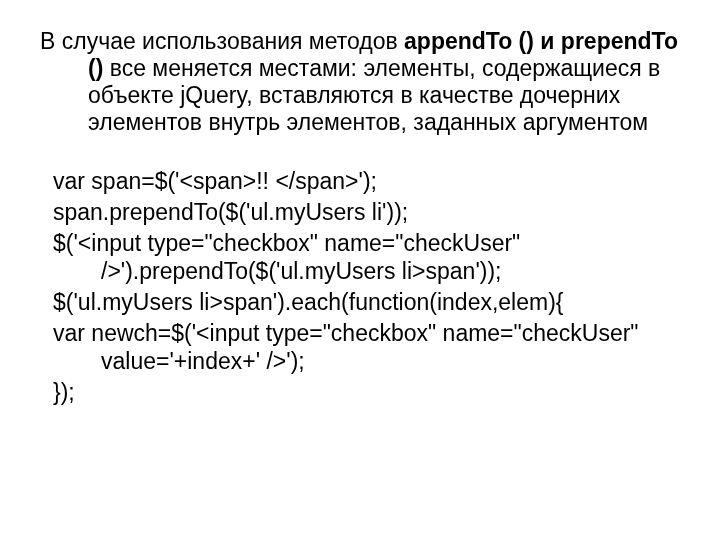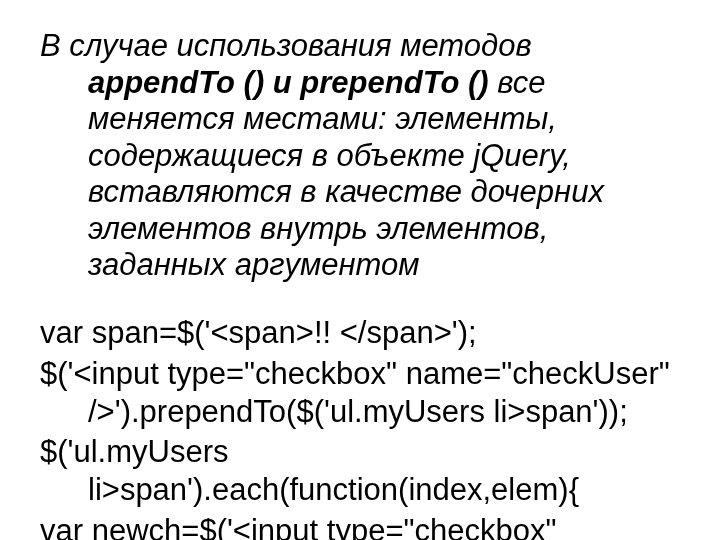--- a/index.html
+++ b/index.html
@@ -11,47 +11,47 @@
     font-family: Arial, Helvetica, sans-serif;
     color: #000000;
   }
   .slide {
     box-sizing: border-box;
     width: 720px;
     height: 540px;
     padding: 28px 40px 28px 40px;
   }
   .para {
-    font-size: 31px;
+    font-size: 23px;
     line-height: 1.18;
     margin: 0 0 4px 0;
     padding-left: 48px;
     text-indent: -48px;
-    font-style: italic;
   }
   .code {
-    font-size: 31px;
+    font-size: 23px;
     line-height: 1.22;
-    margin: 0 0 3px 0;
+    margin: 0 0 3px 13px;
     padding-left: 48px;
     text-indent: -48px;
   }
   .bold { font-weight: bold; }
   .spacer { height: 26px; }
 </style>
 </head>
 <body>
 
 <div class="slide">
 
   <p class="para">
     <span>В случае использования методов </span><span class="bold">appendTo () и prependTo ()</span><span> все меняется местами: элементы, содержащиеся в объекте jQuery, вставляются в качестве дочерних элементов внутрь элементов, заданных аргументом</span>
   </p>
 
   <div class="spacer"></div>
 
   <p class="code">var span=$('&lt;span&gt;!! &lt;/span&gt;');</p>
+  <p class="code">span.prependTo($('ul.myUsers li'));</p>
   <p class="code">$('&lt;input type="checkbox" name="checkUser" /&gt;').prependTo($('ul.myUsers li&gt;span'));</p>
   <p class="code">$('ul.myUsers li&gt;span').each(function(index,elem){</p>
   <p class="code">var newch=$('&lt;input type="checkbox" name="checkUser" value='+index+' /&gt;');</p>
   <p class="code">});</p>
 
 </div>
 
 </body></html>

